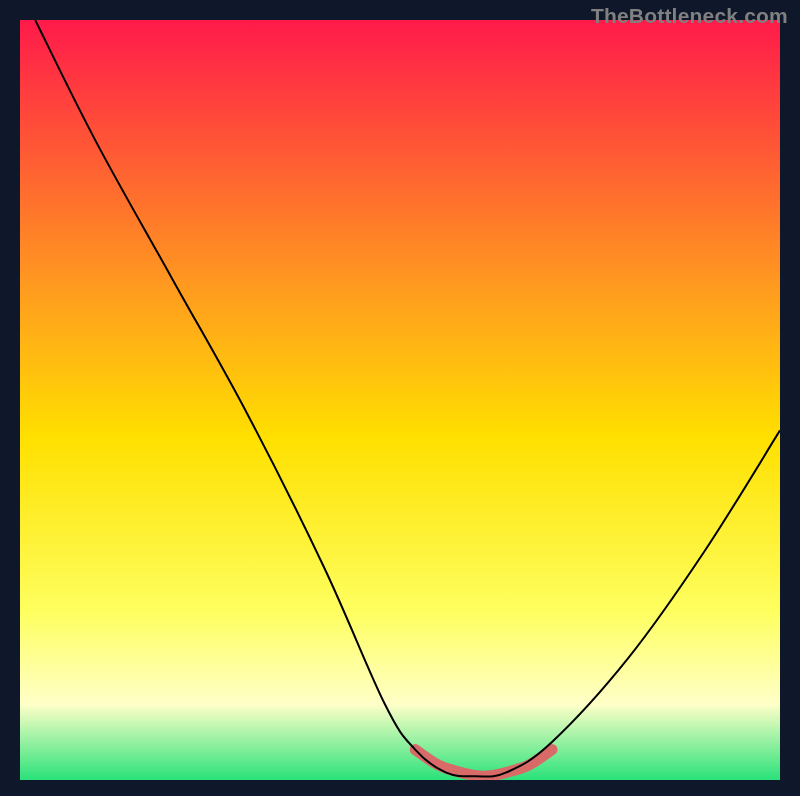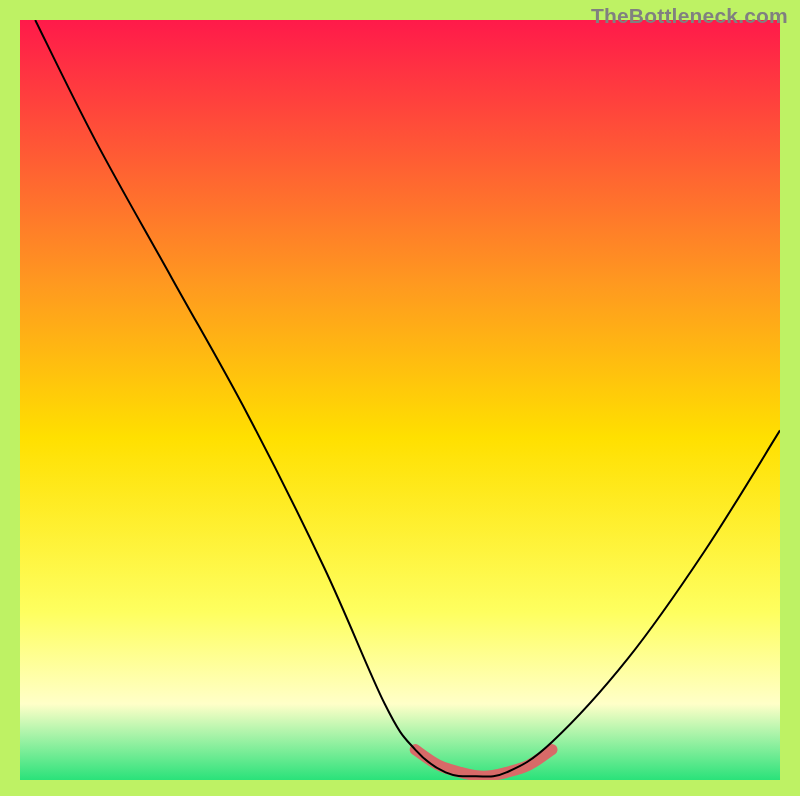--- a/index.html
+++ b/index.html
@@ -7,21 +7,21 @@
     padding: 0;
     background: #fff;
     width: 800px;
     height: 800px;
     overflow: hidden;
   }
   .chart-container {
     position: relative;
     width: 800px;
     height: 796px;
-    background: #bef264;
+    background: #0f172a;
   }
   .plot-area {
     position: absolute;
     left: 20px;
     top: 20px;
     width: 760px;
     height: 760px;
   }
   .watermark {
     position: absolute;

